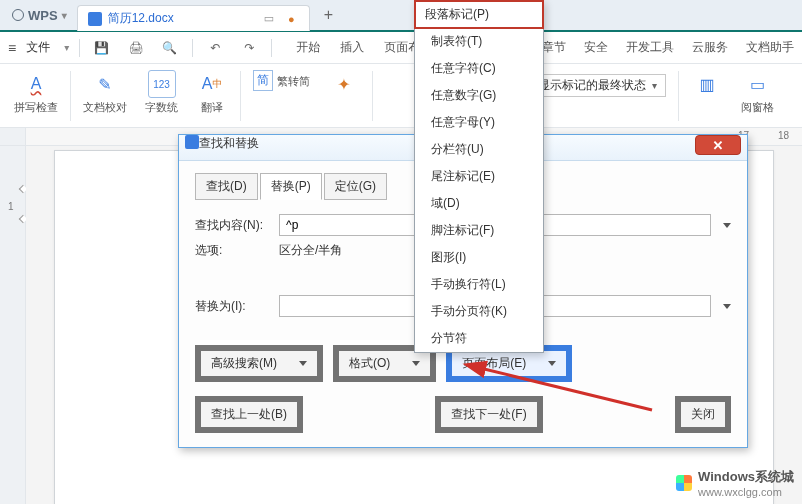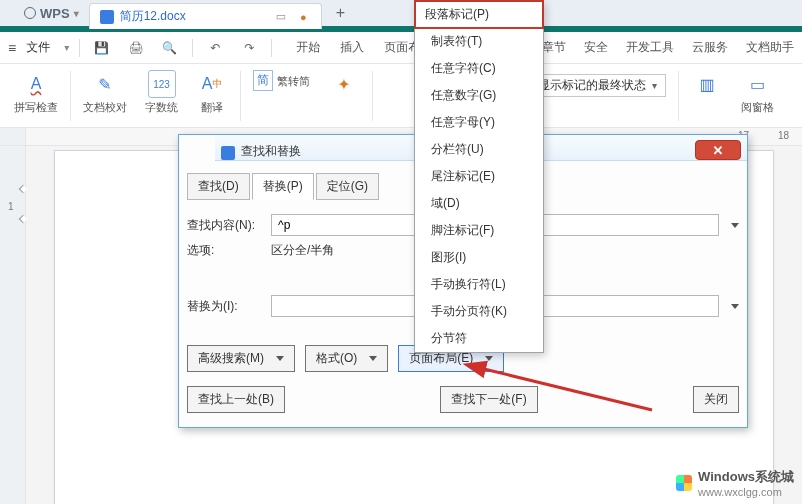--- a/index.html
+++ b/index.html
@@ -13,23 +13,23 @@
     position: relative;
     color: #333;
   }
 
   
   .titlebar {
     height: 32px;
     background: #e8eef4;
     display: flex;
     align-items: center;
-    padding: 0 18px;
+    padding: 0 6px;
     gap: 4px;
-    border-bottom: 6px solid #0f766e;
+    border-bottom: 2px solid #0f766e;
   }
   .wps-logo {
     display: flex; align-items: center; gap: 4px;
     color: #5a6a7a; font-weight: bold; font-size: 13px;
     padding: 0 6px;
   }
   .wps-globe {
     width: 12px; height: 12px; border-radius: 50%;
     border: 1.5px solid #5a6a7a;
     display: inline-block;
@@ -154,40 +154,38 @@
     position: absolute;
     left: 178px; top: 134px;
     width: 570px;
     background: #fdfdfd;
     border: 1px solid #65a7e2;
     box-shadow: 2px 3px 8px rgba(0,0,0,0.25);
   }
   .dlg-title {
     height: 26px;
     background: linear-gradient(#f6fbff,#e9f2fb);
-    display: flex; align-items: flex-end;
+    display: flex; align-items: flex-start;
     padding: 0 6px;
-    gap: 6px;
     border-bottom: 1px solid #c7dbed;
-    margin-left: 36px;
   }
   .dlg-title .di {
     width: 14px; height: 14px; background: #3a7de0; border-radius: 2px;
   }
   .dlg-close {
     margin-left: auto;
     width: 46px; height: 20px;
     background: #d24a38;
     border-radius: 4px;
     color: #fff;
     display: flex; align-items: center; justify-content: center;
     font-weight: bold; font-size: 13px;
     border: 1px solid #b03525;
   }
-  .dlg-body { padding: 12px 8px 14px; }
+  .dlg-body { padding: 12px 16px 14px; }
   .tabbar { display: flex; gap: 2px; }
   .tabbtn {
     border: 1px solid #b7b7b7;
     padding: 4px 10px;
     background: #f4f4f4;
     font-size: 12px;
   }
   .tabbtn.active { background: #fff; border-bottom-color: #fff; }
   .formrow { display: flex; align-items: center; margin-top: 14px; gap: 8px; }
   .formrow .flabel { width: 76px; }
@@ -202,25 +200,25 @@
     display: inline-block;
     border-left: 4px solid transparent;
     border-right: 4px solid transparent;
     border-top: 5px solid #555;
     margin-left: 4px;
   }
   .btnrow { display: flex; gap: 10px; margin-top: 28px; }
   .btnrow2 { display: flex; gap: 10px; margin-top: 14px; justify-content: flex-start; }
   .btnrow3 { display: flex; gap: 10px; margin-top: 14px; justify-content: space-between; }
   .wbtn {
-    border: 1px solid #737373;
+    border: 6px solid #737373;
     padding: 4px 10px;
     background: #f4f4f4;
     display: inline-flex; align-items: center;
-    gap: 8px;
+    gap: 18px;
   }
   .wbtn.hl {
     border-color: #3a7de0;
     background: #eaf2ff;
   }
 
   
   .popup {
     position: absolute;
     left: 414px; top: 0;

